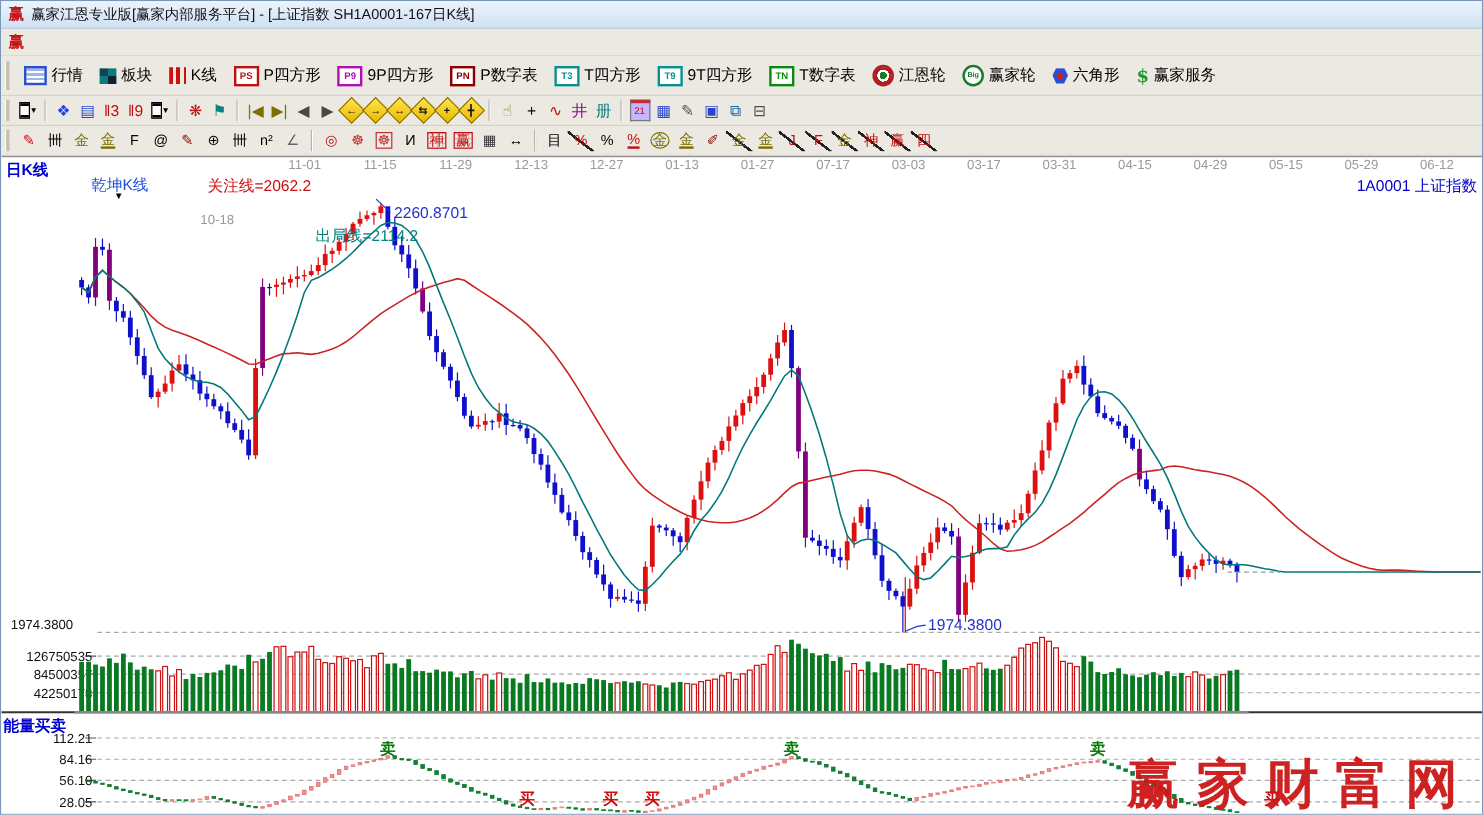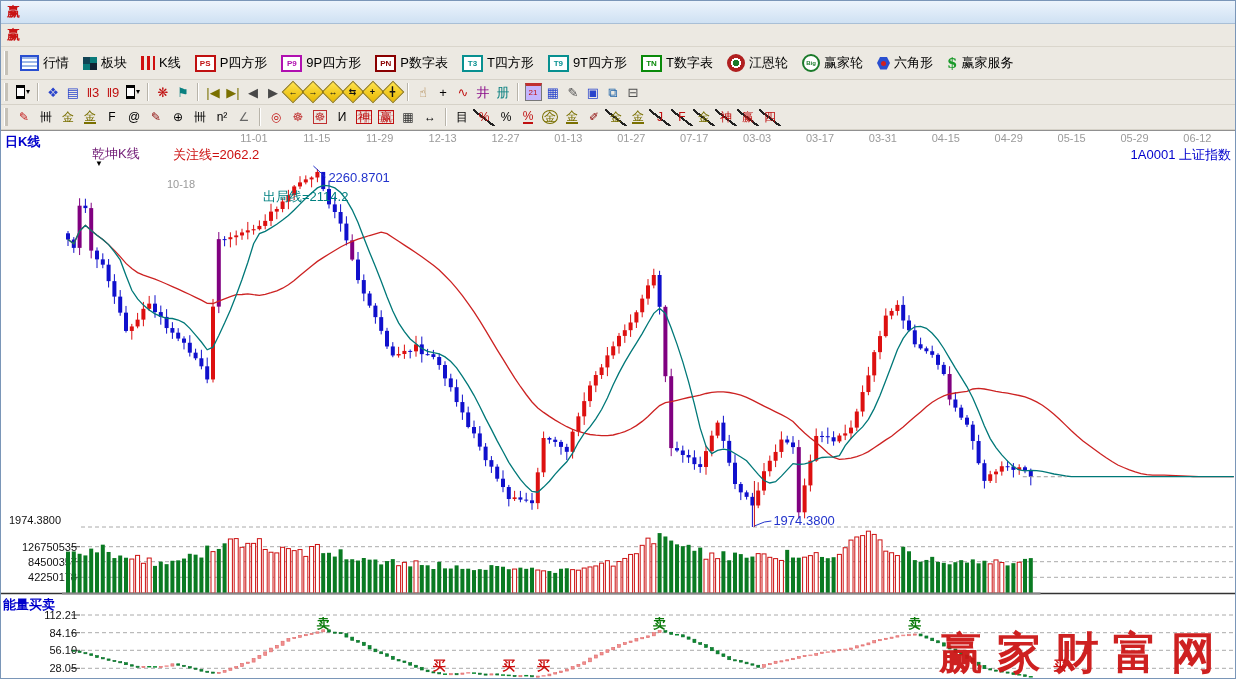--- a/index.html
+++ b/index.html
@@ -63,20 +63,21 @@
   .watermark{position:absolute;right:6px;top:494px;font-family:"DejaVu Serif",serif;font-weight:bold;
     font-size:44px;color:#cc1616;letter-spacing:14px;opacity:.95;}
 </style>
 </head>
 <body>
 
 <div class="window">
 
   <div class="titlebar">
     <span class="app-icon">赢</span>
+    <span>赢家江恩专业版[赢家内部服务平台] - [上证指数 SH1A0001-167日K线]</span>
   </div>
 
   <div class="menubar">
     <span class="child-icon">赢</span>
   </div>
 
   <div class="toolbar tb1" id="toolbar1">
       <span class="grip"></span>
       <div class="tb-btn">
         <span class="ic-grid"></span>
@@ -1074,21 +1075,21 @@
         <span class="date-lab" style="left: 756.1px;">03-03</span>
         <span class="date-lab" style="left: 819px;">03-17</span>
         <span class="date-lab" style="left: 881.9px;">03-31</span>
         <span class="date-lab" style="left: 944.8px;">04-15</span>
         <span class="date-lab" style="left: 1007.7px;">04-29</span>
         <span class="date-lab" style="left: 1070.6px;">05-15</span>
         <span class="date-lab" style="left: 1133.5px;">05-29</span>
         <span class="date-lab" style="left: 1196.4px;">06-12</span>
       </div>
     <div class="ovl" style="left:4px;top:3px;color:#0000cc;font-weight:bold;">日K线</div>
-    <div class="ovl" style="left:91px;top:15px;color:#701a75;">乾坤K线</div>
+    <div class="ovl" style="left:75px;top:15px;color:#1d4ed8;">乾坤K线</div>
     <div class="ovl" style="left:94px;top:29px;font-size:8px;color:#000;">▼</div>
     <div class="ovl" style="left:172px;top:16px;color:#cc1010;">关注线=2062.2</div>
     <div class="ovl" style="left:262px;top:16px;color:#008080;margin-top:42px;">出局线=2114.2</div>
     <div class="ovl" style="right:4px;top:16px;color:#0000cc;">1A0001 上证指数</div>
     <div class="ovl" style="left:2px;top:466px;color:#0000cc;font-weight:bold;">能量买卖</div>
     <div class="watermark">赢家财富网</div>
   </div>
 
 </div>
 

